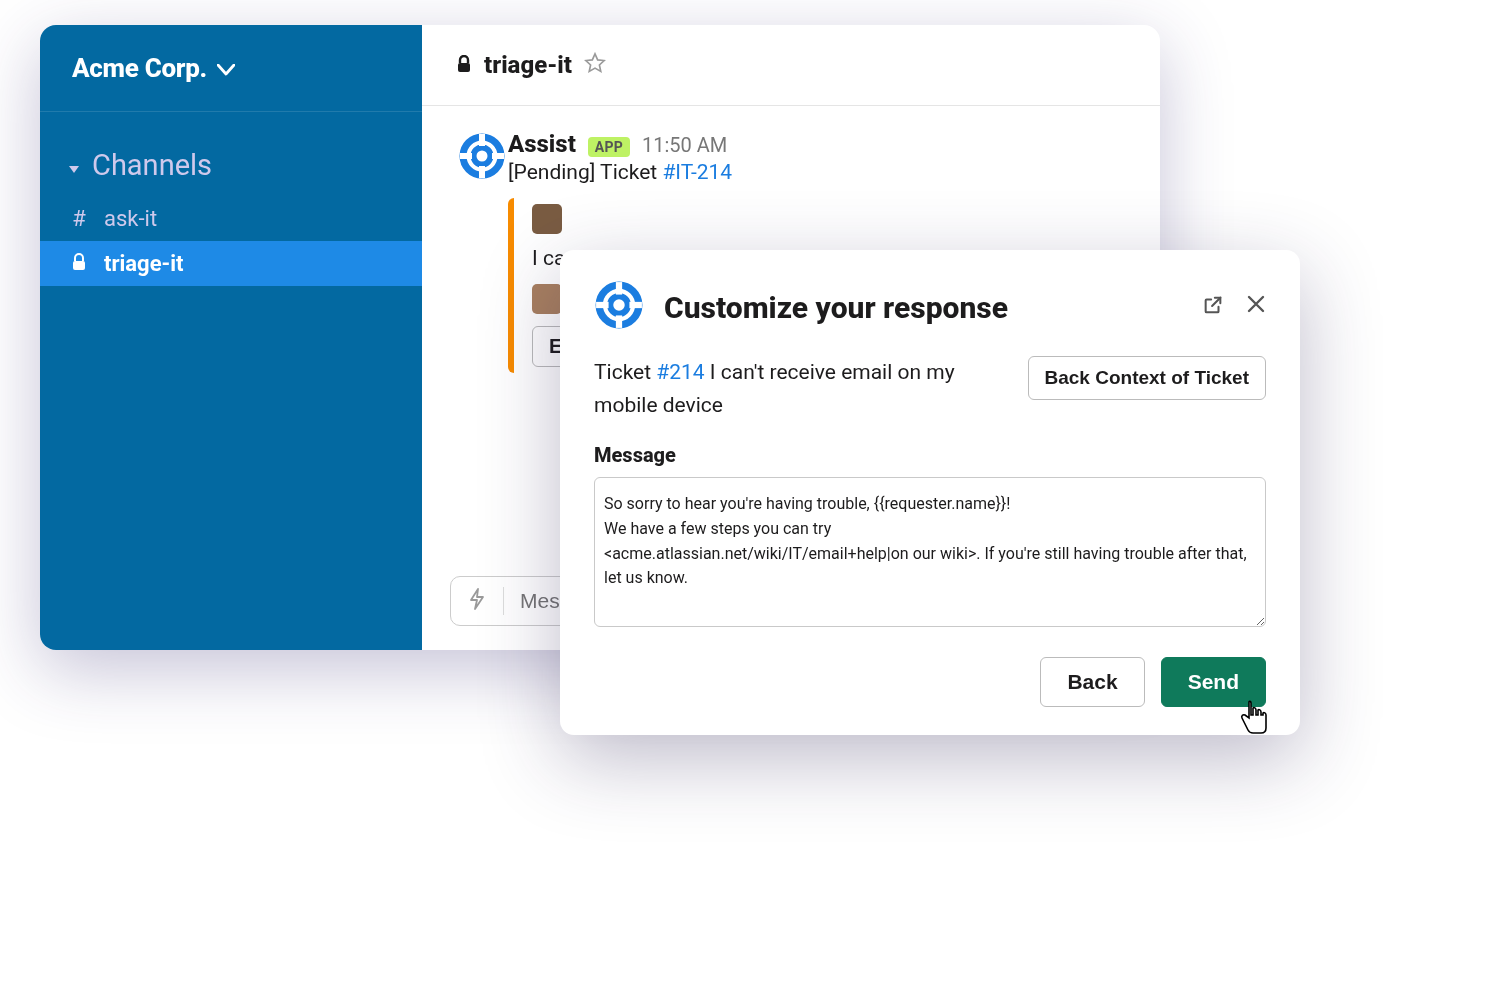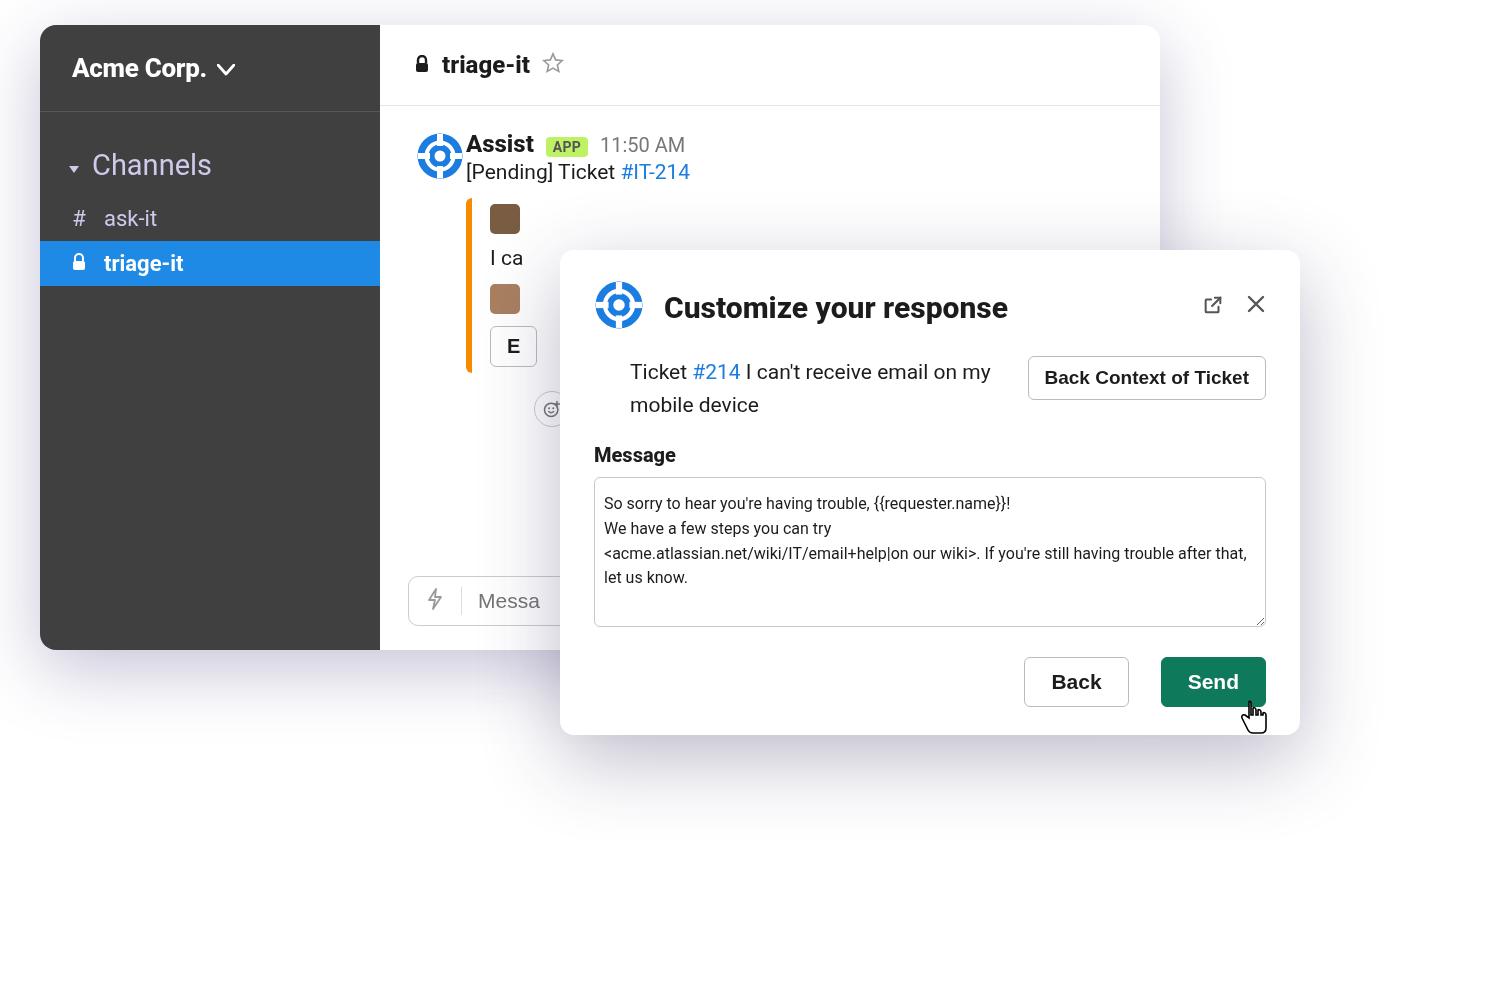--- a/index.html
+++ b/index.html
@@ -16,22 +16,22 @@
     top: 25px;
     width: 1120px;
     height: 625px;
     display: flex;
     border-radius: 16px;
     overflow: hidden;
     box-shadow: 0 20px 70px rgba(50,40,110,0.28);
     background: #fff;
   }
   .sidebar {
-    width: 340px;
-    background: #404040;
+    width: 382px;
+    background: #0369a1;
     color: #fff;
     display: flex;
     flex-direction: column;
   }
   .workspace-header {
     padding: 28px 32px;
     border-bottom: 1px solid rgba(255,255,255,0.12);
     display: flex;
     align-items: center;
     gap: 10px;
@@ -168,34 +168,34 @@
   .modal-head {
     display:flex; align-items:center; gap:20px;
   }
   .modal-title { font-size:30px; font-weight:800; color:#1d1c1d; flex:1;}
   .modal-icons { display:flex; gap:22px; color:#555; }
   .modal-icons span, .modal-icons .icon-btn { cursor:pointer; }
 
   .modal-row {
     display:flex; gap:20px; align-items:flex-start; margin-top:22px;
   }
-  .ticket-desc { font-size:21px; color:#1d1c1d; line-height:1.55; flex:1;margin-left:36px;}
+  .ticket-desc { font-size:21px; color:#1d1c1d; line-height:1.55; flex:1;}
   .context-btn {
     border:1.5px solid #bbb; background:#fff; border-radius:6px;
     padding:10px 16px; font-size:19px; font-weight:700; color:#1d1c1d; cursor:pointer;
     white-space:nowrap;
   }
   .field-label { font-size:20px; font-weight:800; color:#1d1c1d; margin-top:22px;}
   .message-box {
     margin-top:10px; width:100%; border:1.5px solid #c9c9c9; border-radius:6px;
     padding:14px 9px; font-size:16px; line-height:1.55; color:#1d1c1d;
     resize: both; min-height:150px; font-family:inherit;
   }
   .modal-actions {
-    display:flex; justify-content:flex-end; gap:32px; margin-top:26px;
+    display:flex; justify-content:flex-end; gap:16px; margin-top:26px;
   }
   .btn {
     border-radius:6px; padding:12px 26px; font-size:21px; font-weight:800; cursor:pointer;
   }
   .btn-secondary { background:#fff; border:1.5px solid #bbb; color:#1d1c1d;}
   .btn-primary { background:#0f7a5b; border:1.5px solid #0f7a5b; color:#fff;}
 
   .cursor-pointer-img {
     position:absolute; left: 1240px; top: 700px; pointer-events:none;
   }

